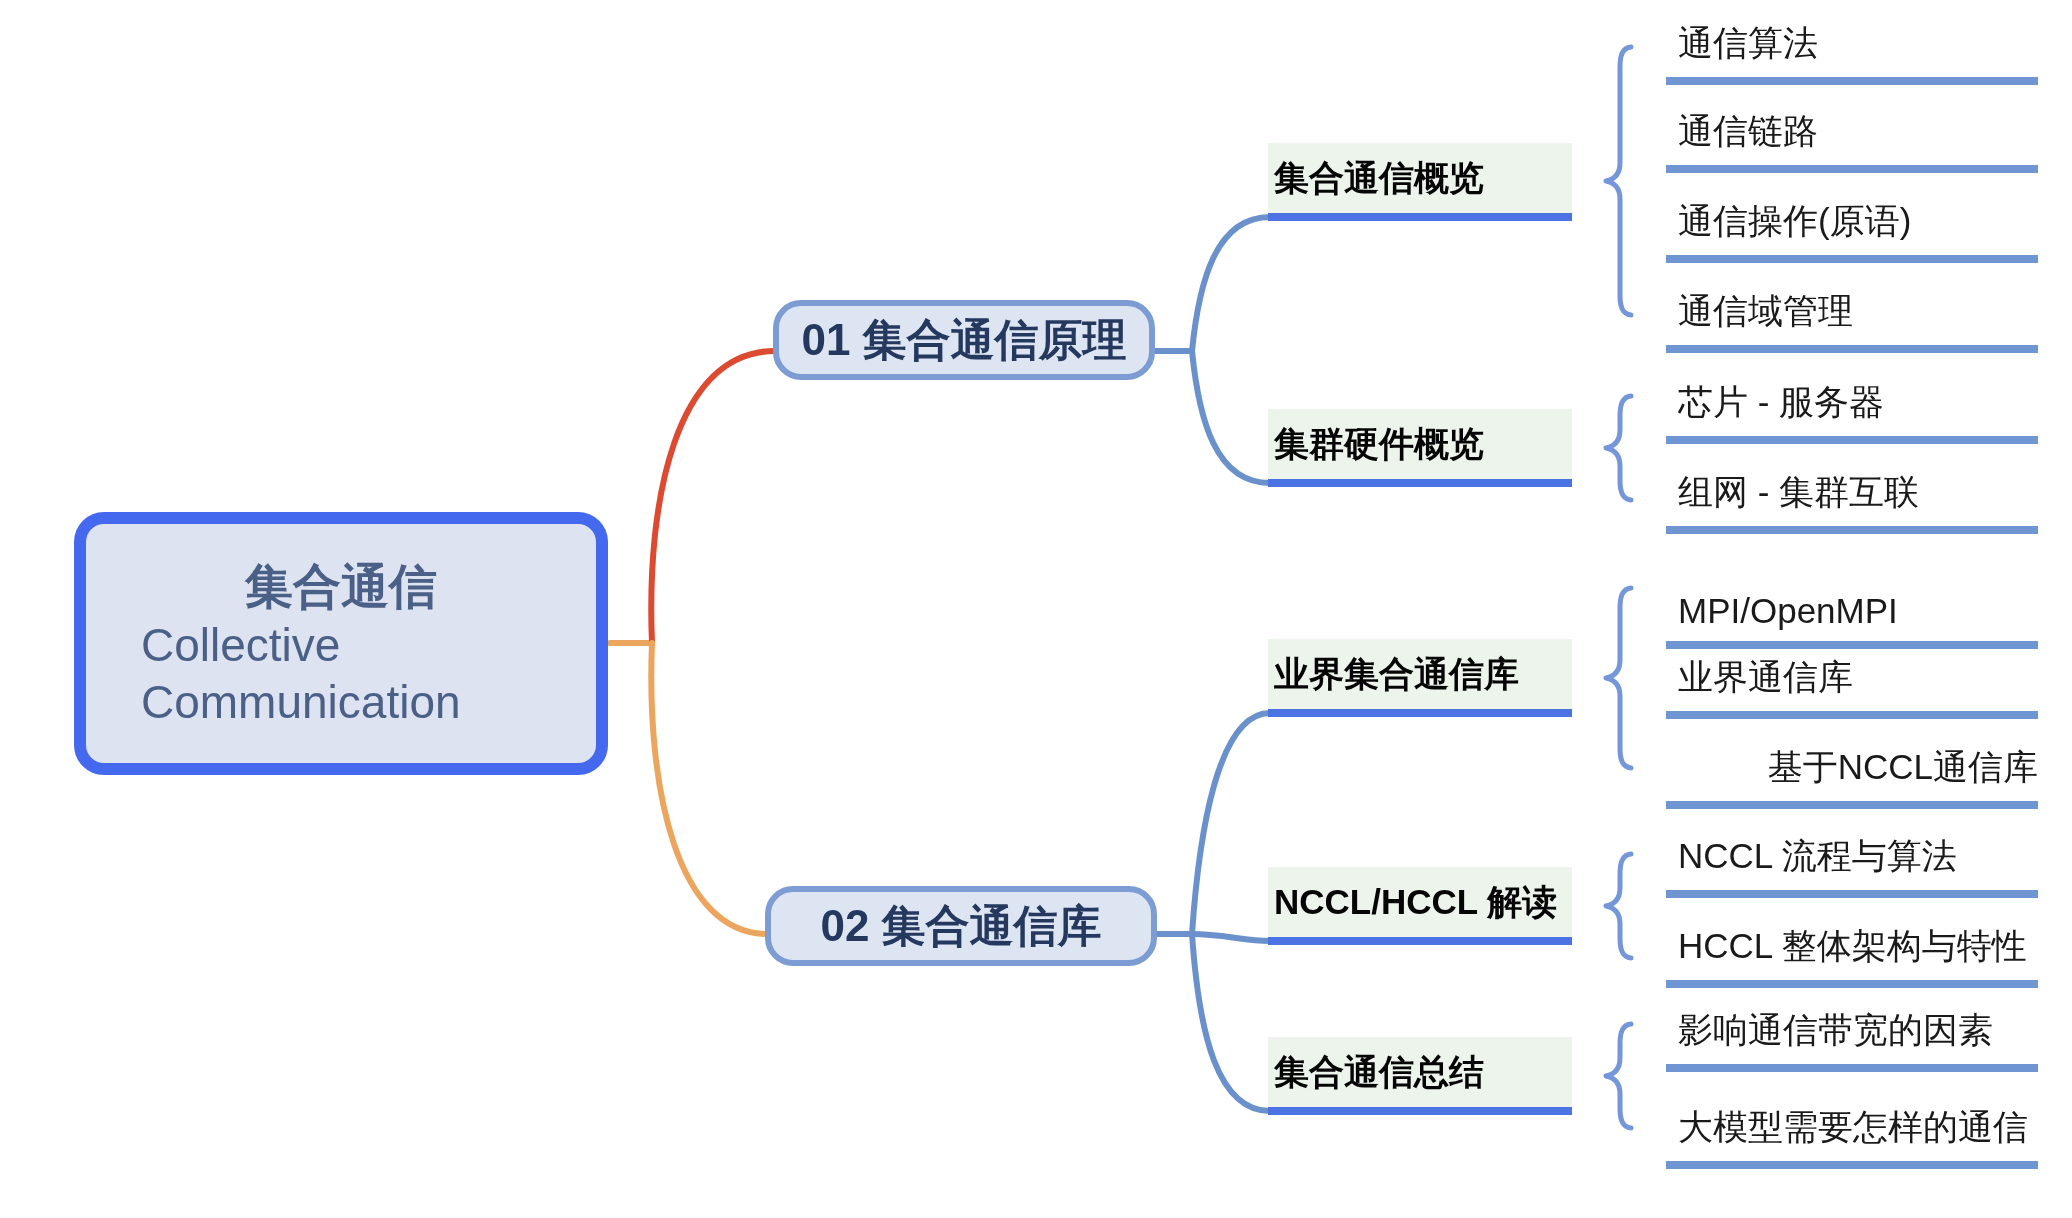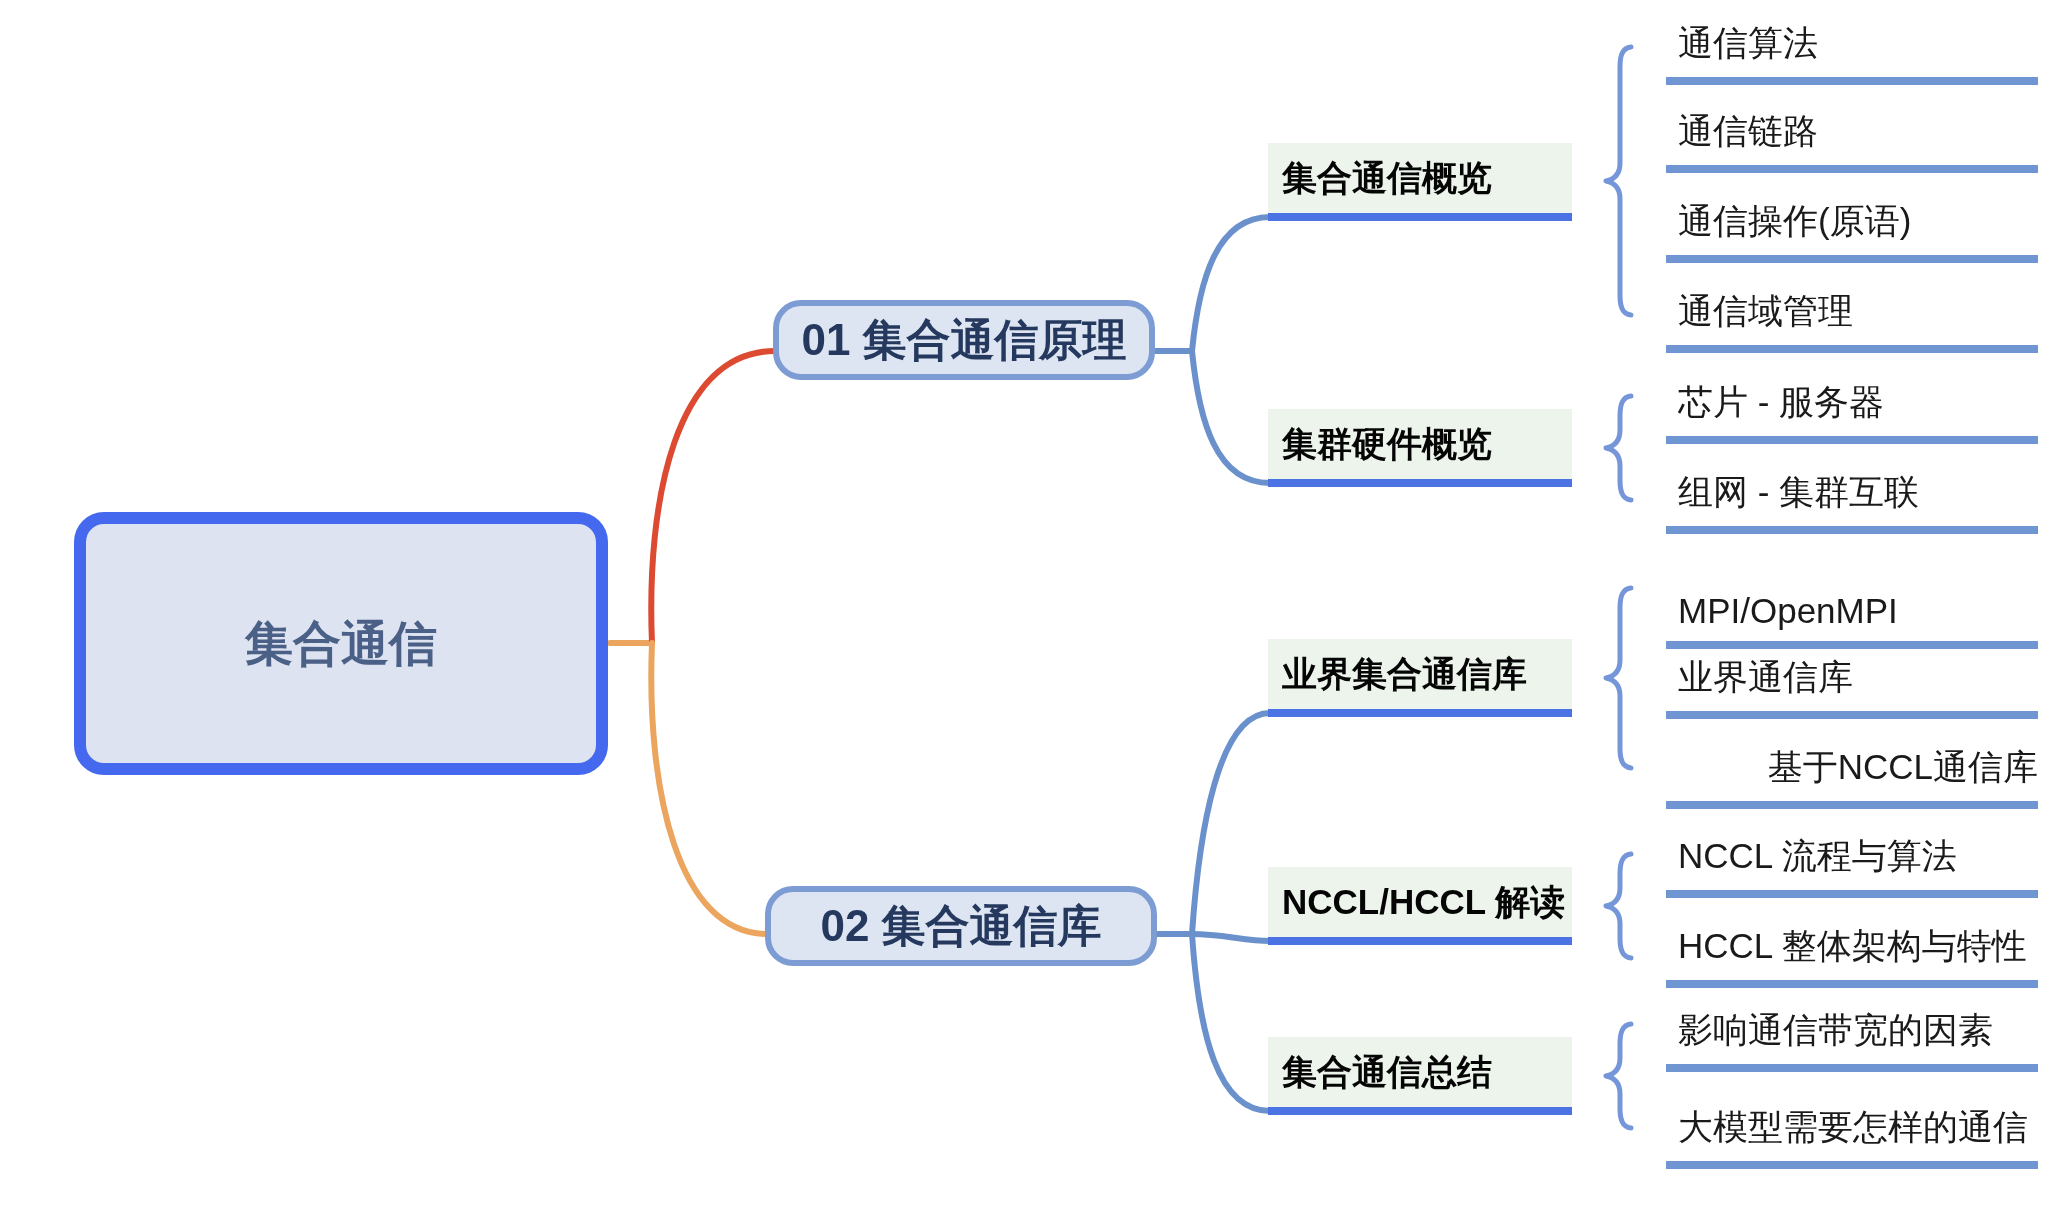--- a/index.html
+++ b/index.html
@@ -29,21 +29,21 @@
     border-radius:28px;display:flex;align-items:center;justify-content:center;
     color:var(--node_text);font-size:44px;font-weight:600;white-space:nowrap;
   }
   .bnode-1{left:773px;top:300px;width:382px;}
   .bnode-2{left:765px;top:886px;width:392px;align-items:center;}
 
   .tlabel{
     position:absolute;left:1268px;width:304px;height:78px;box-sizing:border-box;
     background:var(--label_bg);border-bottom:8px solid var(--label_underline);
     display:flex;align-items:center;color:var(--label_text);
-    font-size:35px;font-weight:700;padding-left:14px;white-space:nowrap;
+    font-size:35px;font-weight:700;padding-left:6px;white-space:nowrap;
   }
   .tlabel-1{top:143px;} .tlabel-2{top:409px;} .tlabel-3{top:639px;}
   .tlabel-4{top:867px;} .tlabel-5{top:1037px;}
 
   .leaf{
     position:absolute;left:1666px;width:372px;height:68px;box-sizing:border-box;
     border-bottom:8px solid var(--leaf_underline);
     display:flex;align-items:flex-end;color:var(--leaf_text);
     font-size:35px;font-weight:500;padding:0 0 10px 12px;white-space:nowrap;
   }
@@ -75,20 +75,21 @@
 
     <path class="brace" d="M 1631 47 C 1622 48 1620 56 1620 67 L 1620 163 C 1620 173 1616 179 1606 181 C 1616 183 1620 189 1620 199 L 1620 295 C 1620 306 1622 314 1631 315"></path>
     <path class="brace" d="M 1631 396 C 1622 397 1620 405 1620 416 L 1620 430 C 1620 440 1616 446 1606 448 C 1616 450 1620 456 1620 466 L 1620 480 C 1620 491 1622 499 1631 500"></path>
     <path class="brace" d="M 1631 588 C 1622 589 1620 597 1620 608 L 1620 660 C 1620 670 1616 676 1606 678 C 1616 680 1620 686 1620 696 L 1620 748 C 1620 759 1622 767 1631 768"></path>
     <path class="brace" d="M 1631 854 C 1622 855 1620 863 1620 874 L 1620 888 C 1620 898 1616 904 1606 906 C 1616 908 1620 914 1620 924 L 1620 938 C 1620 949 1622 957 1631 958"></path>
     <path class="brace" d="M 1631 1024 C 1622 1025 1620 1033 1620 1044 L 1620 1058 C 1620 1068 1616 1074 1606 1076 C 1616 1078 1620 1084 1620 1094 L 1620 1108 C 1620 1119 1622 1127 1631 1128"></path>
   </svg>
 
   <div class="root">
     <div class="root-zh">集合通信</div>
+    <div class="root-en">Collective Communication</div>
   </div>
 
   <div class="bnode bnode-1">
     <span>01 集合通信原理</span>
   </div>
   <div class="bnode bnode-2">
     <span>02 集合通信库</span>
   </div>
 
   <div class="tlabel tlabel-1">

